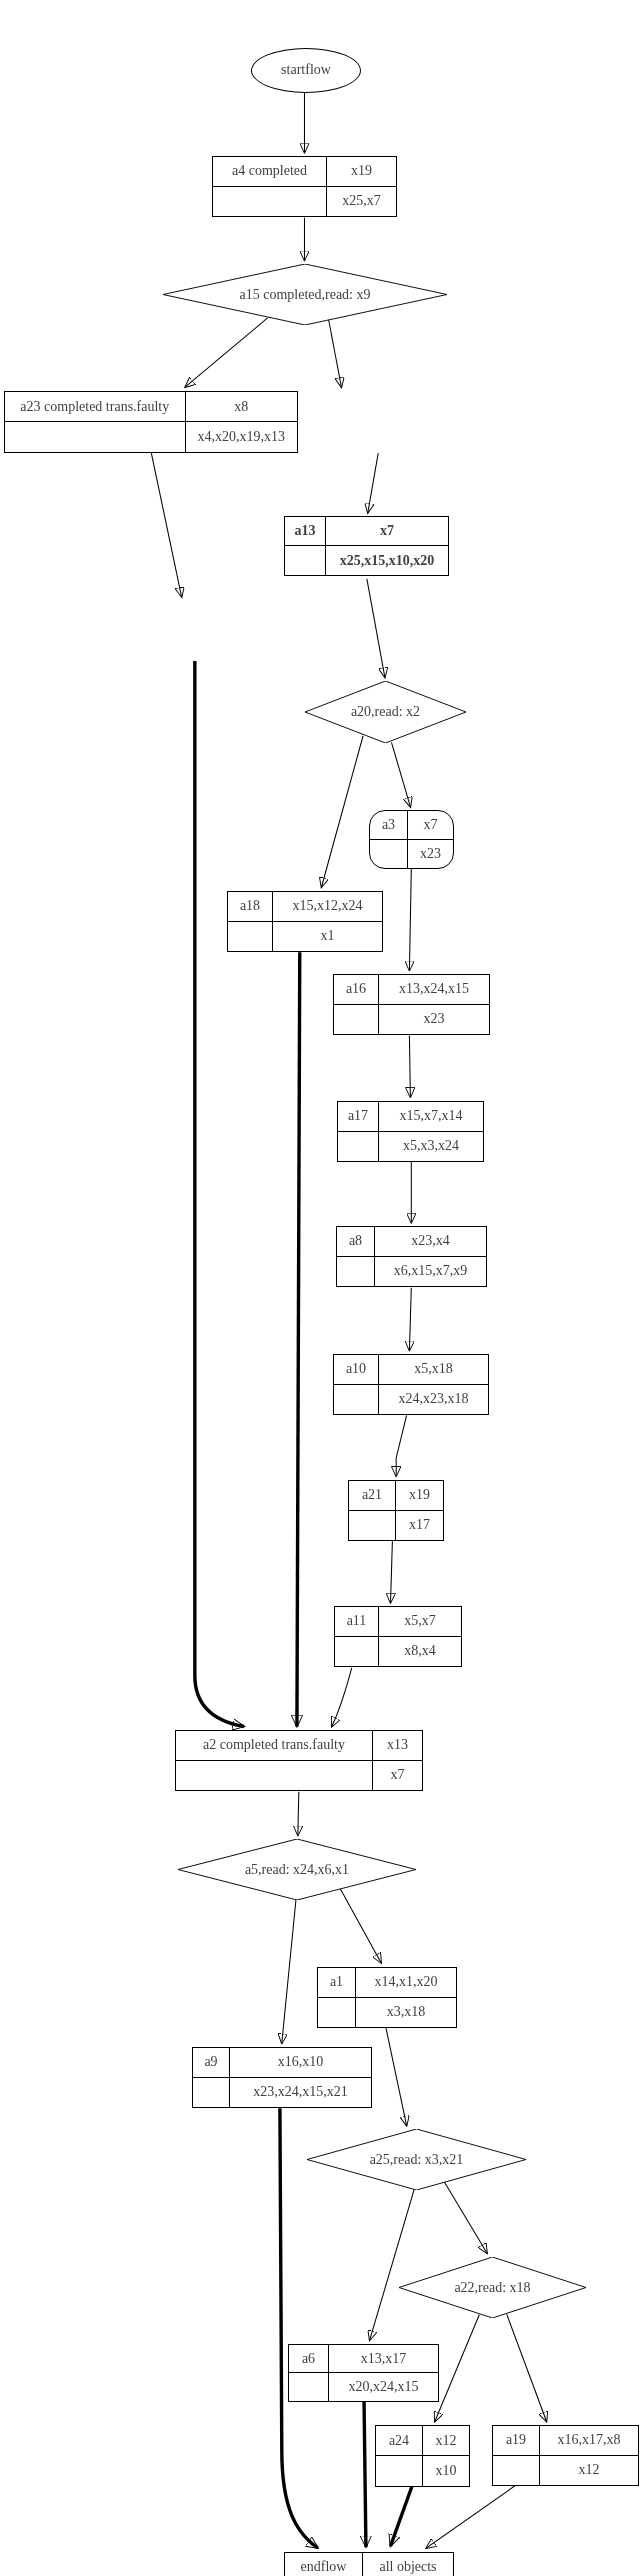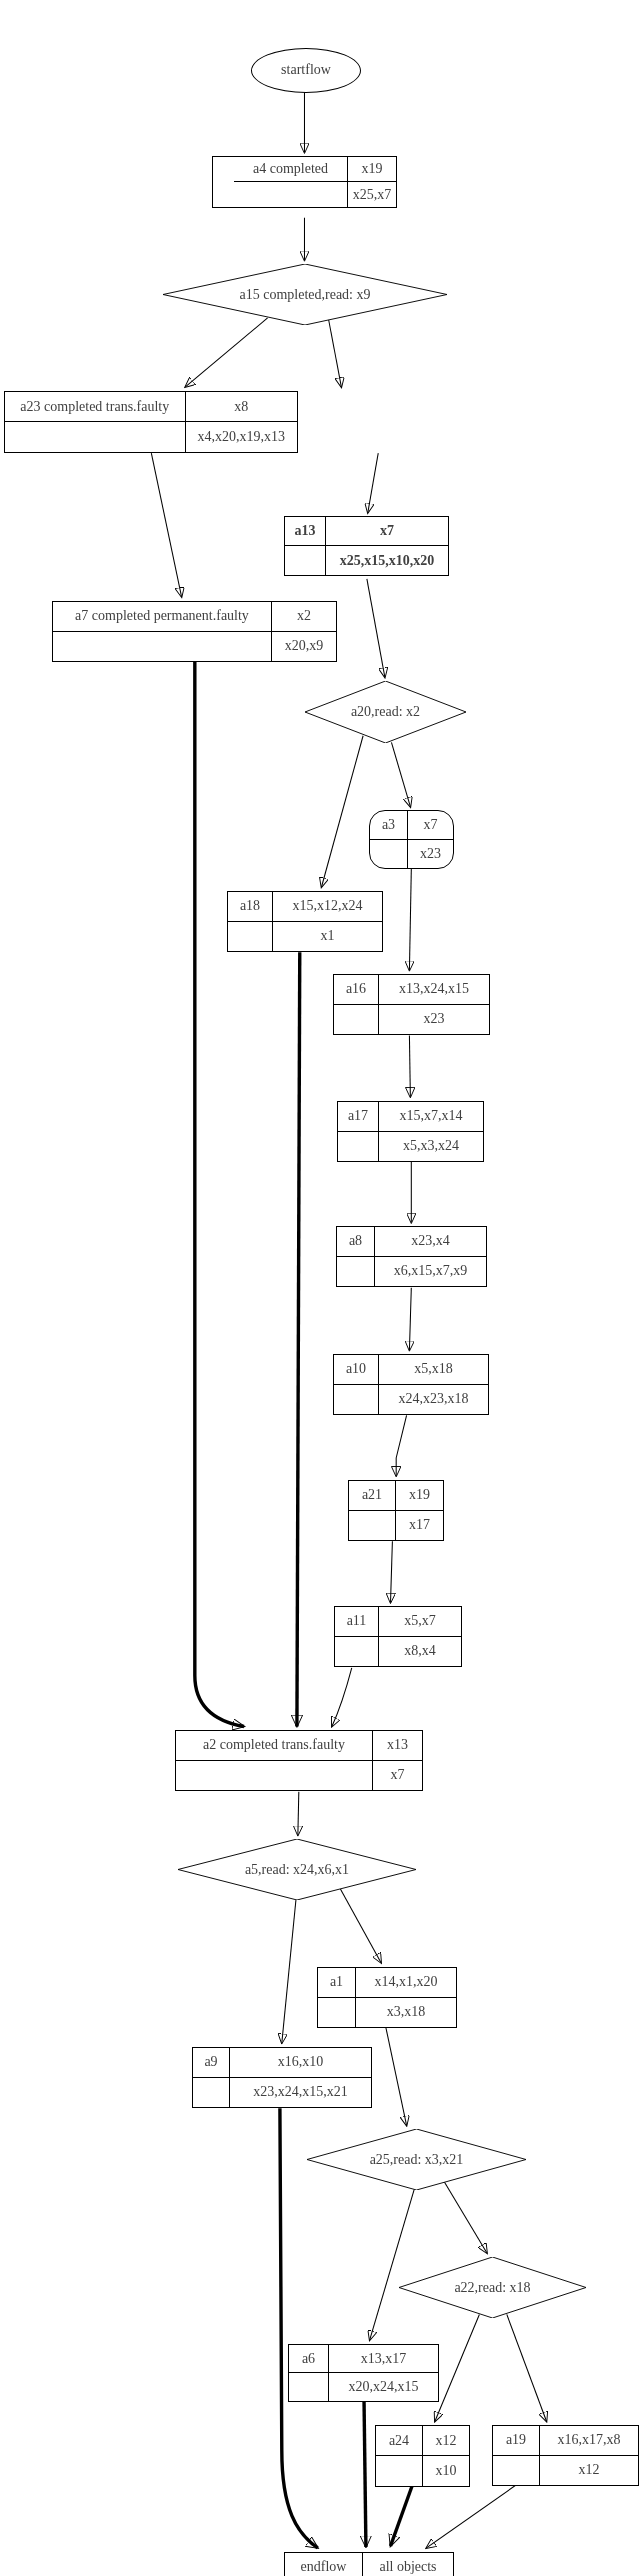--- a/index.html
+++ b/index.html
@@ -69,21 +69,21 @@
     <path class="thin" d="M536,2406 L578,2519" marker-end="url(#ah)"></path>
     <path class="bold" d="M385,2498 L387,2652" marker-end="url(#ahb)"></path>
     <path class="bold" d="M436,2587 L413,2651" marker-end="url(#ahb)"></path>
     <path class="thin" d="M545,2587 L451,2653" marker-end="url(#ah)"></path>
   </svg>
 
   <div class="ellipse" style="left:251px;top:7.6px;width:108px;height:43px;">
     <span>startflow</span>
   </div>
 
-  <div class="record" style="left:212px;top:116px;width:185px;height:52px;grid-template-columns:114px 1fr;padding-left:21px;">
+  <div class="record" style="left:212px;top:116px;width:185px;height:61px;grid-template-columns:114px 1fr;">
     <div class="c tl">a4 completed</div>
     <div class="c tr">x19</div>
     <div class="c bl"></div>
     <div class="c br">x25,x7</div>
   </div>
 
   <div class="diamond" style="left:163px;top:224px;width:284px;height:61px;">
     <svg viewBox="0 0 300 65" preserveAspectRatio="none">
         <polygon points="0,32.5 150,0 300,32.5 150,65"></polygon>
       </svg>
@@ -98,26 +98,20 @@
   </div>
 
 
   <div class="record" style="left:284px;top:476px;width:165px;height:60px;grid-template-columns:41px 1fr;font-weight:bold;">
     <div class="c tl">a13</div>
     <div class="c tr">x7</div>
     <div class="c bl"></div>
     <div class="c br">x25,x15,x10,x20</div>
   </div>
 
-  <div class="record" style="left:52px;top:561px;width:285px;height:61px;grid-template-columns:219px 1fr;">
-    <div class="c tl">a7 completed permanent.faulty</div>
-    <div class="c tr">x2</div>
-    <div class="c bl"></div>
-    <div class="c br">x20,x9</div>
-  </div>
 
   <div class="diamond" style="left:305px;top:641px;width:161px;height:62px;">
     <svg viewBox="0 0 170 66" preserveAspectRatio="none">
         <polygon points="0,33 85,0 170,33 85,66"></polygon>
       </svg>
     <div class="dlabel">a20,read: x2</div>
   </div>
 
   <div class="record" style="left:369px;top:770px;width:85px;height:59px;grid-template-columns:38px 1fr;border-radius:16px;">
     <div class="c tl">a3</div>

